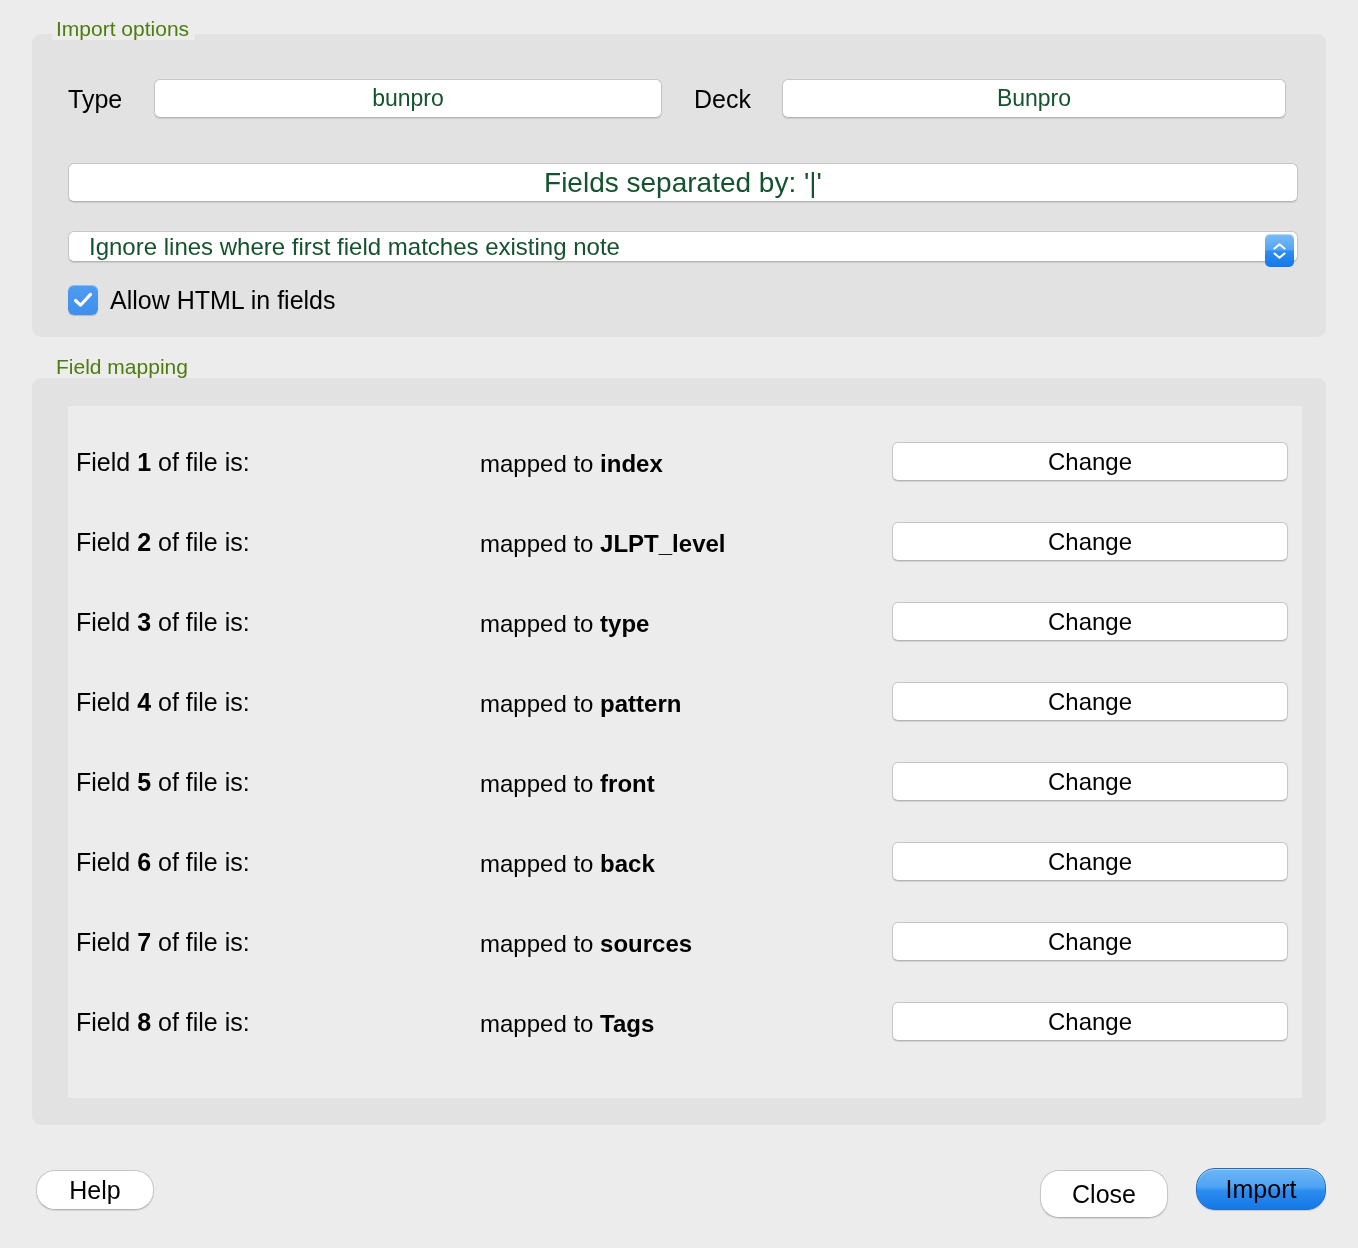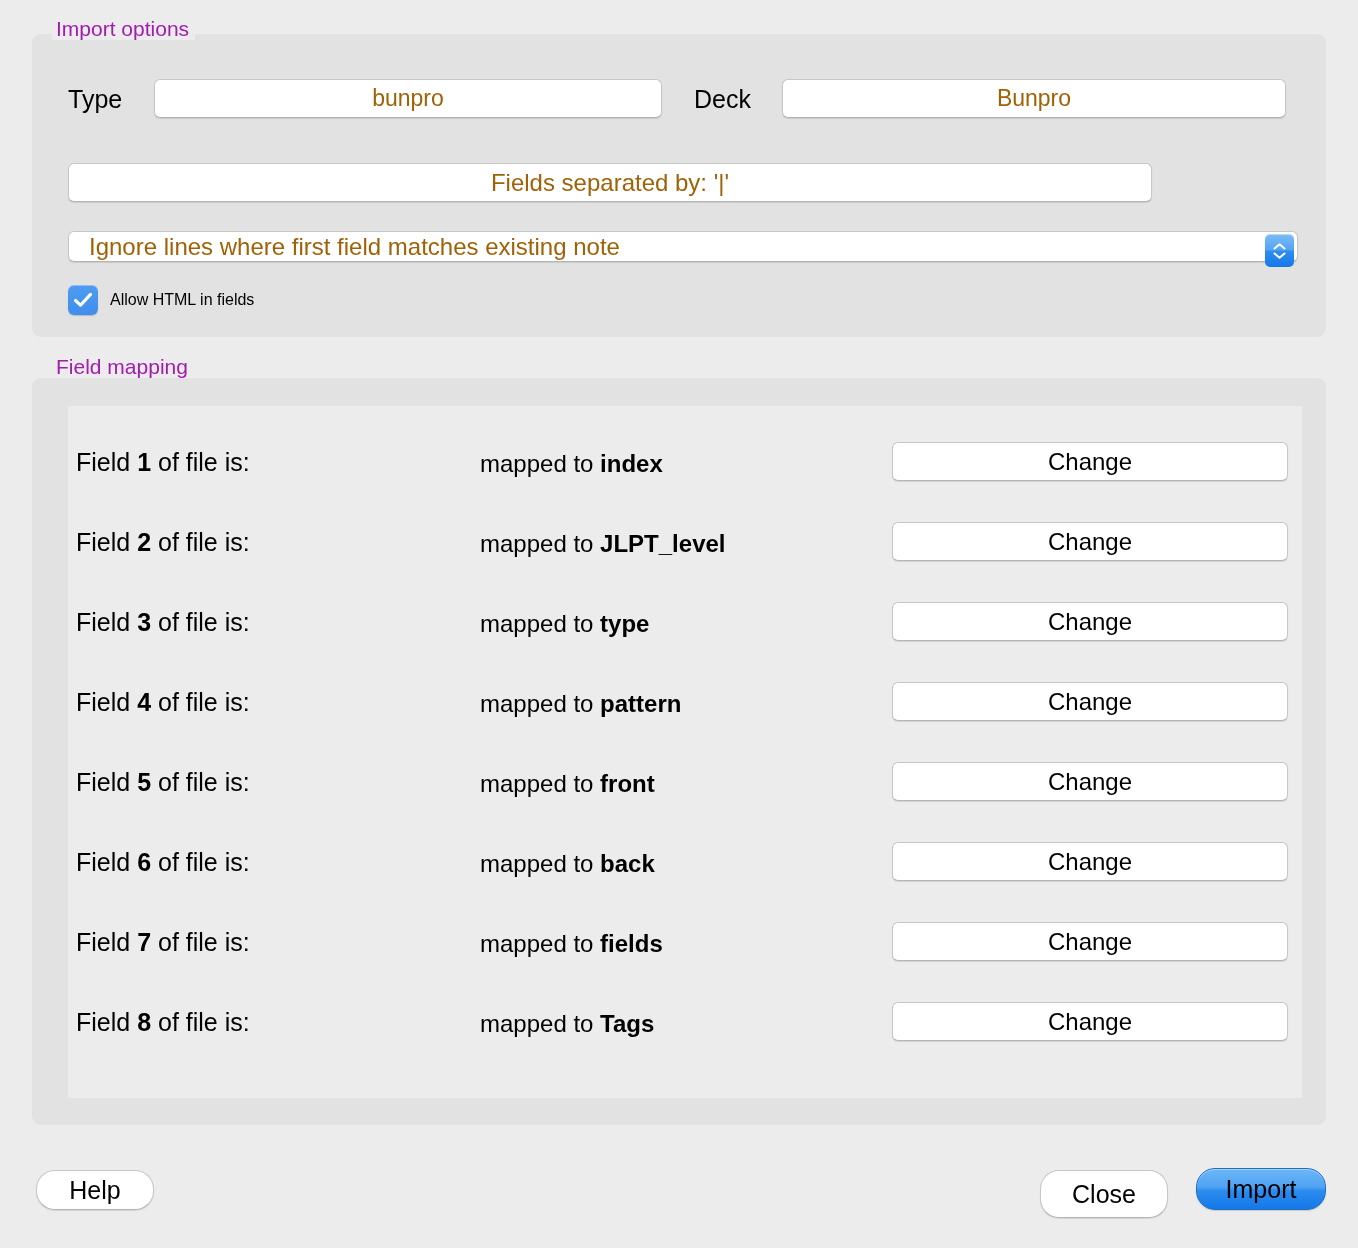--- a/index.html
+++ b/index.html
@@ -19,21 +19,21 @@
 
   
   .groupbox {
     position: absolute;
     background: #e2e2e2;
     border-radius: 9px;
   }
   .groupbox-title {
     position: absolute;
     font-size: 21px;
-    color: #a21caf;
+    color: #4d7c0f;
     background: #ececec;
     padding: 0 6px 0 4px;
     line-height: 22px;
     white-space: nowrap;
   }
 
   #import-options {
     left: 32px;
     top: 34px;
     width: 1294px;
@@ -59,21 +59,21 @@
   .ctl {
     position: absolute;
     box-sizing: border-box;
     background: #fff;
     border: 1px solid #c6c6c6;
     border-bottom-color: #b4b4b4;
     border-radius: 6px;
     box-shadow: 0 1px 1px rgba(0,0,0,0.10);
     font-family: "Liberation Sans", sans-serif;
     font-size: 23px;
-    color: #a16207;
+    color: #14532d;
     display: flex;
     align-items: center;
     justify-content: center;
     padding: 0;
   }
 
   .label-static {
     position: absolute;
     font-size: 25px;
     color: #000;
@@ -85,22 +85,22 @@
   #type-value {
     left: 154px; top: 79px; width: 508px; height: 39px;
   }
   #deck-label { left: 694px; top: 85px; }
   #deck-value {
     left: 782px; top: 79px; width: 504px; height: 39px;
   }
 
   
   #separator-button {
-    left: 68px; top: 163px; width: 1084px; height: 39px;
-    font-size: 24px;
+    left: 68px; top: 163px; width: 1230px; height: 39px;
+    font-size: 28px;
     text-align: right;
   }
 
   
   #import-mode-combo {
     left: 68px; top: 231px; width: 1230px; height: 31px;
     justify-content: flex-start;
     padding-left: 20px;
     font-size: 24px;
     border-radius: 6px;
@@ -138,21 +138,21 @@
     width: 30px; height: 30px;
     border-radius: 6px;
     background: linear-gradient(to bottom, #4e9cf0 0%, #3f8eee 100%);
     box-shadow: inset 0 1px 0 rgba(255,255,255,0.35), 0 1px 1px rgba(0,0,0,0.18);
     display: flex;
     align-items: center;
     justify-content: center;
     flex: none;
   }
   #allow-html-label {
-    font-size: 16px;
+    font-size: 25px;
     white-space: nowrap;
   }
 
   
   #field-scroll-panel {
     position: absolute;
     left: 68px;
     top: 406px;
     width: 1234px;
     height: 692px;
@@ -301,21 +301,21 @@
       <div class="map-target-label"><span>mapped to </span><b class="bold">front</b></div>
       <button class="map-change-btn">Change</button>
     </div>
     <div class="map-row" style="top: 414px;">
       <div class="map-field-label"><span>Field </span><b class="bold">6</b><span> of file is:</span></div>
       <div class="map-target-label"><span>mapped to </span><b class="bold">back</b></div>
       <button class="map-change-btn">Change</button>
     </div>
     <div class="map-row" style="top: 494px;">
       <div class="map-field-label"><span>Field </span><b class="bold">7</b><span> of file is:</span></div>
-      <div class="map-target-label"><span>mapped to </span><b class="bold">fields</b></div>
+      <div class="map-target-label"><span>mapped to </span><b class="bold">sources</b></div>
       <button class="map-change-btn">Change</button>
     </div>
     <div class="map-row" style="top: 574px;">
       <div class="map-field-label"><span>Field </span><b class="bold">8</b><span> of file is:</span></div>
       <div class="map-target-label"><span>mapped to </span><b class="bold">Tags</b></div>
       <button class="map-change-btn">Change</button>
     </div>
   </div>
 
 <button class="btn-bottom" id="help-button">Help</button>

